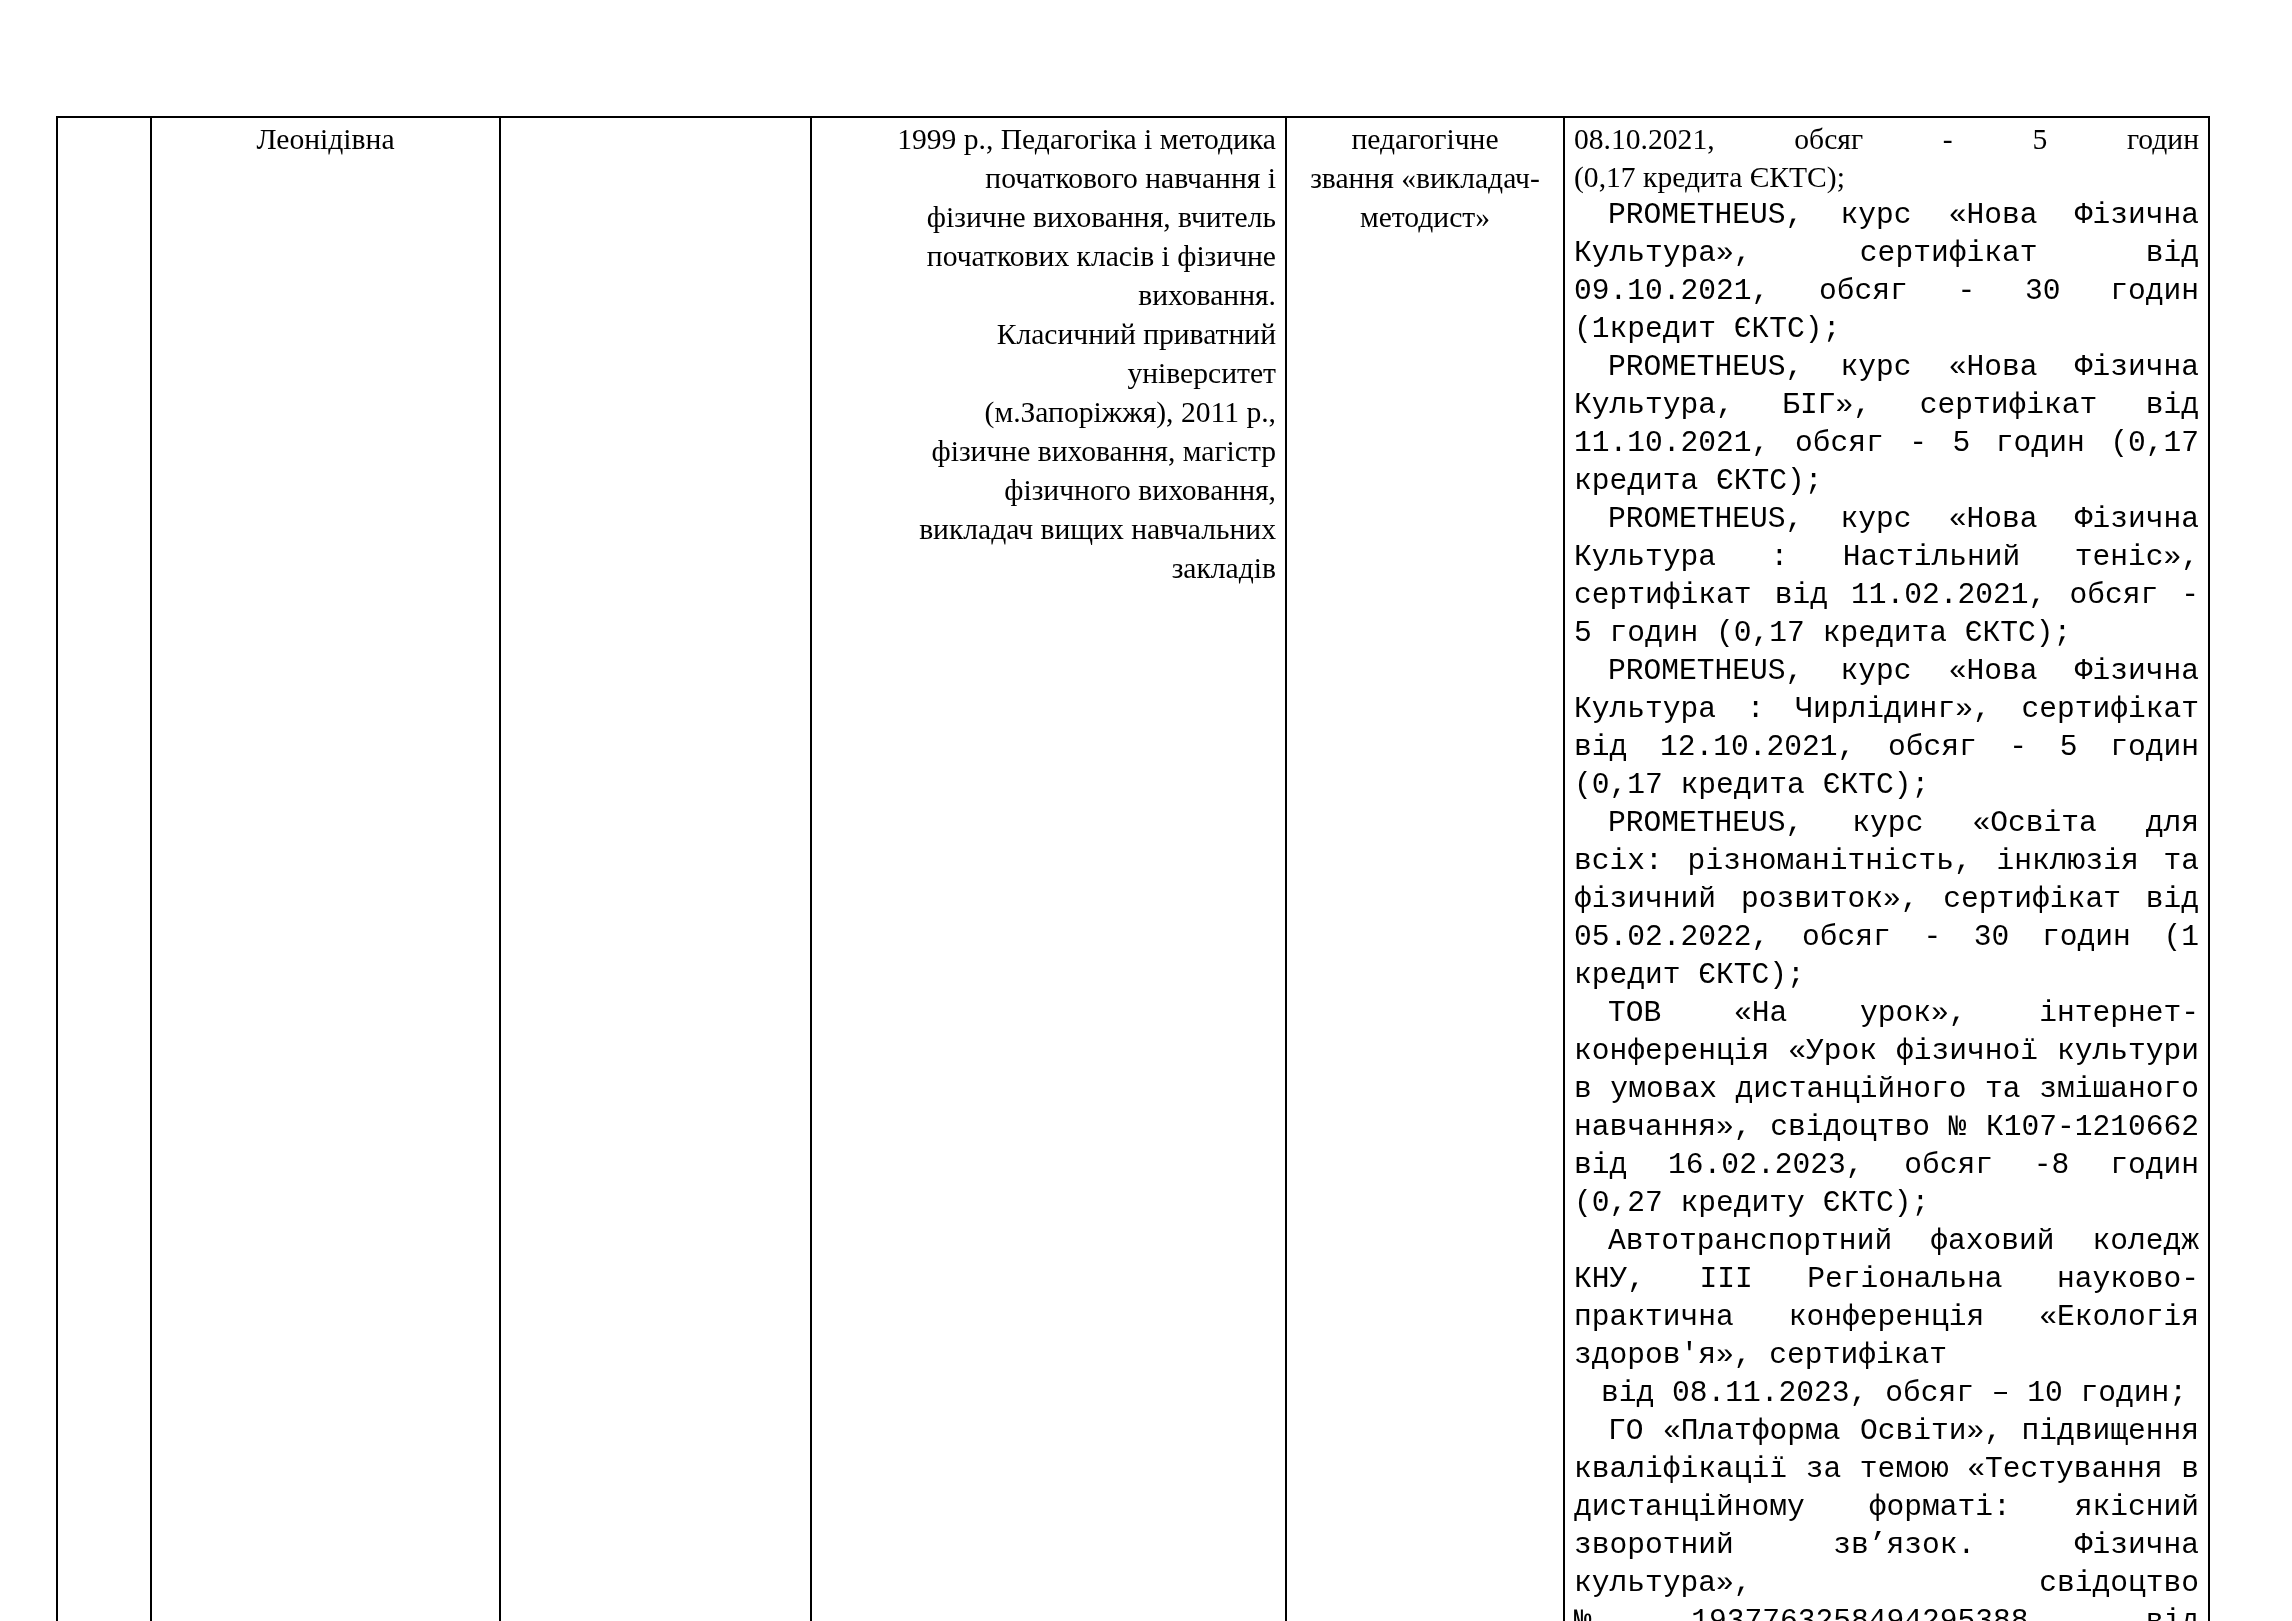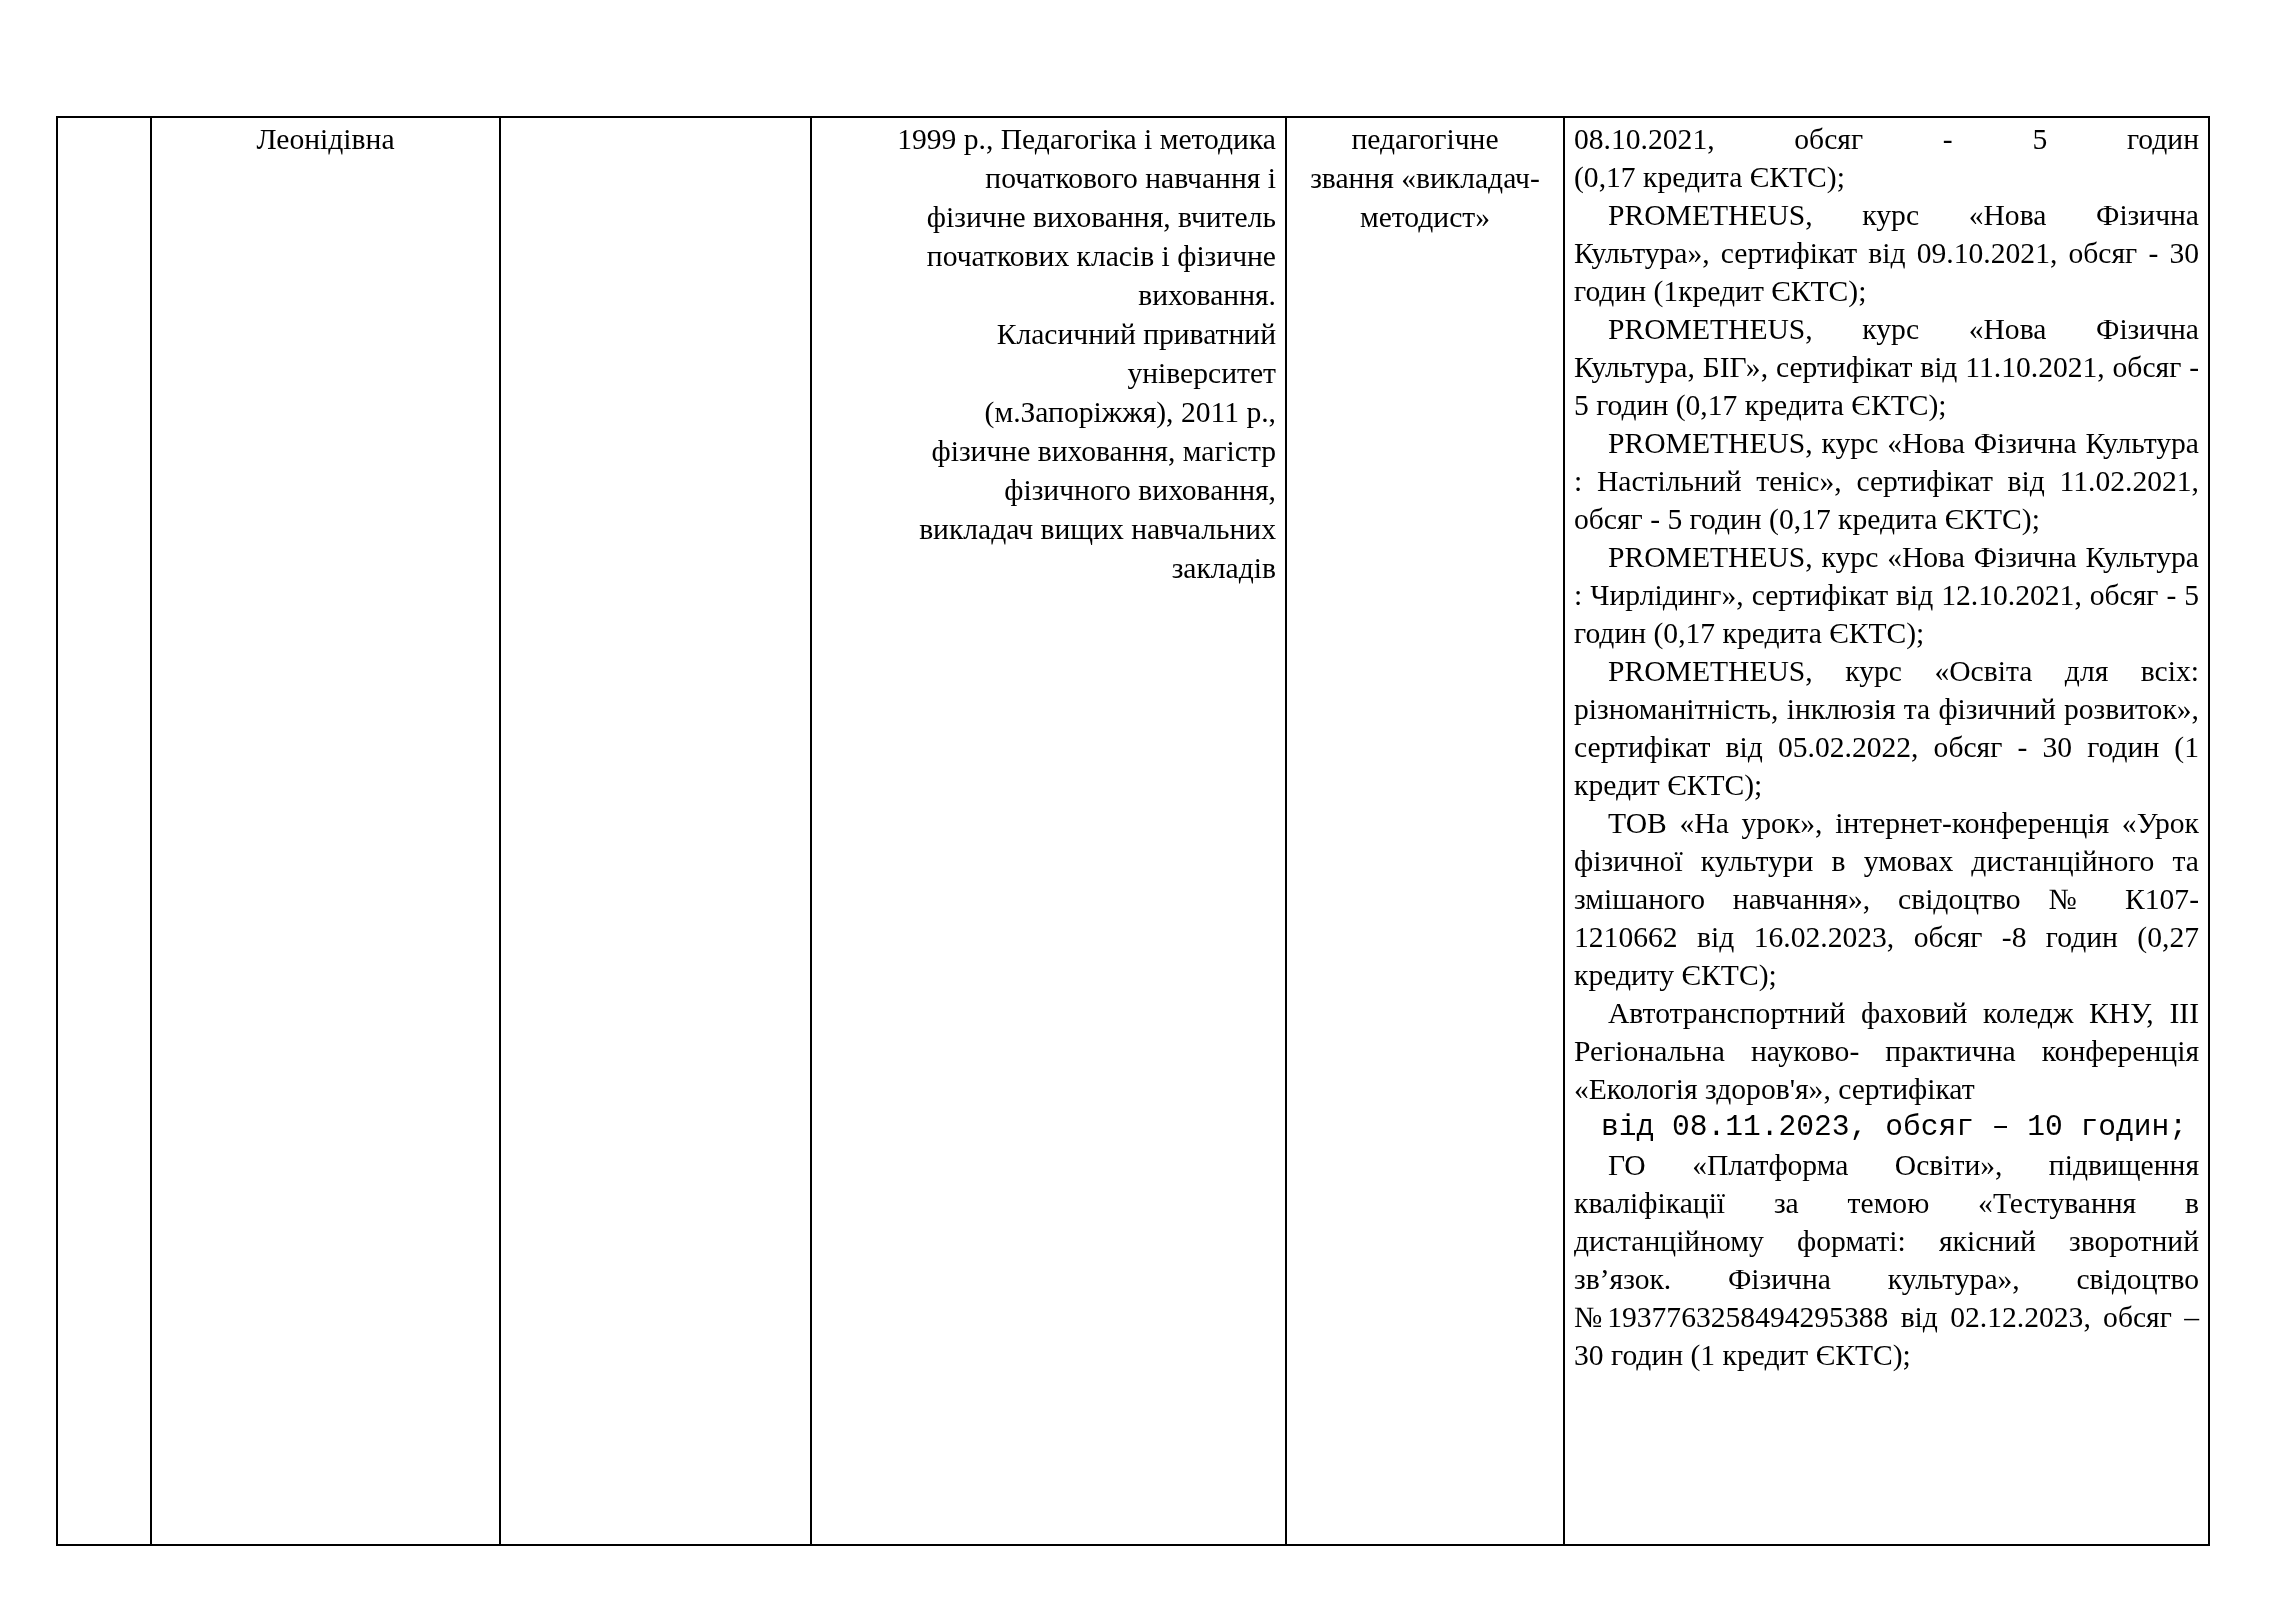--- a/index.html
+++ b/index.html
@@ -37,21 +37,21 @@
   td.c-empty  { }
   td.c-edu    { text-align: right; line-height: 39px; white-space: pre-line; padding: 1.8px 10.7px; }
   td.c-title  { text-align: center; line-height: 39px; white-space: pre-line; }
   td.c-qual   { line-height: 38px; padding: 0.9px 10.7px 0 12.5px; margin-left: 28px; }
 
   .c-qual .p {
     margin: 0;
     text-align: justify;
   }
   .c-qual .p.fj   { text-align-last: justify; }
-  .c-qual .p.ind  { text-indent: 34px; }
+  .c-qual .p.ind  { text-indent: 34px; font-family: Liberation Mono, monospace; }
   .c-qual .p.ind-sm { text-indent: 27px; font-family: Liberation Mono, monospace; }
 </style>
 </head>
 <body>
 
 <table class="doc-table">
   <colgroup>
     <col style="width:94px">
     <col style="width:349px">
     <col style="width:311px">

